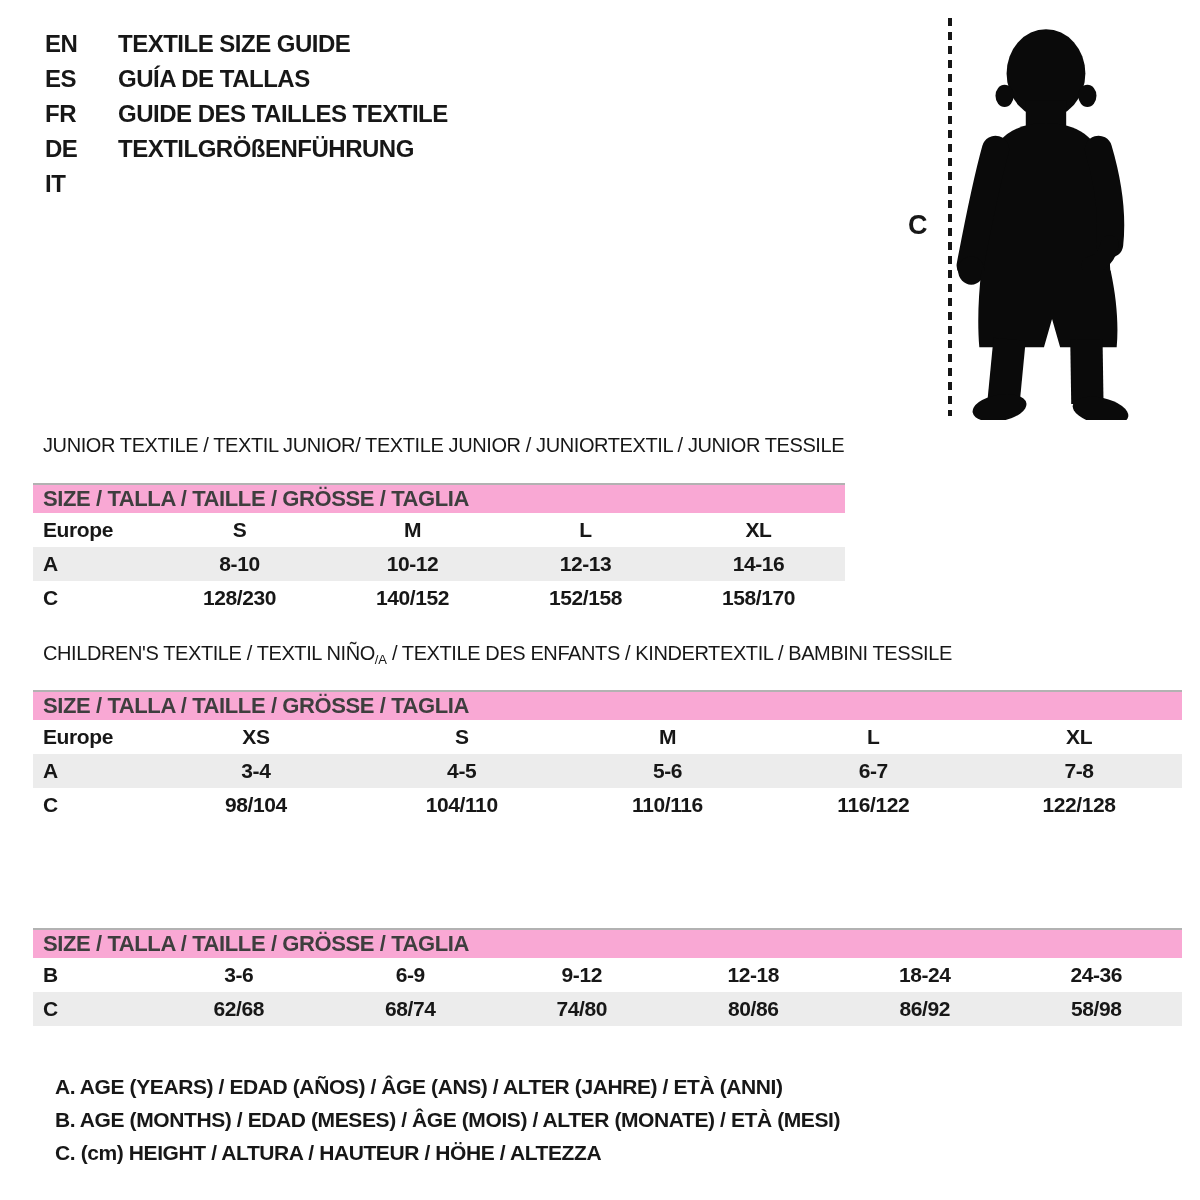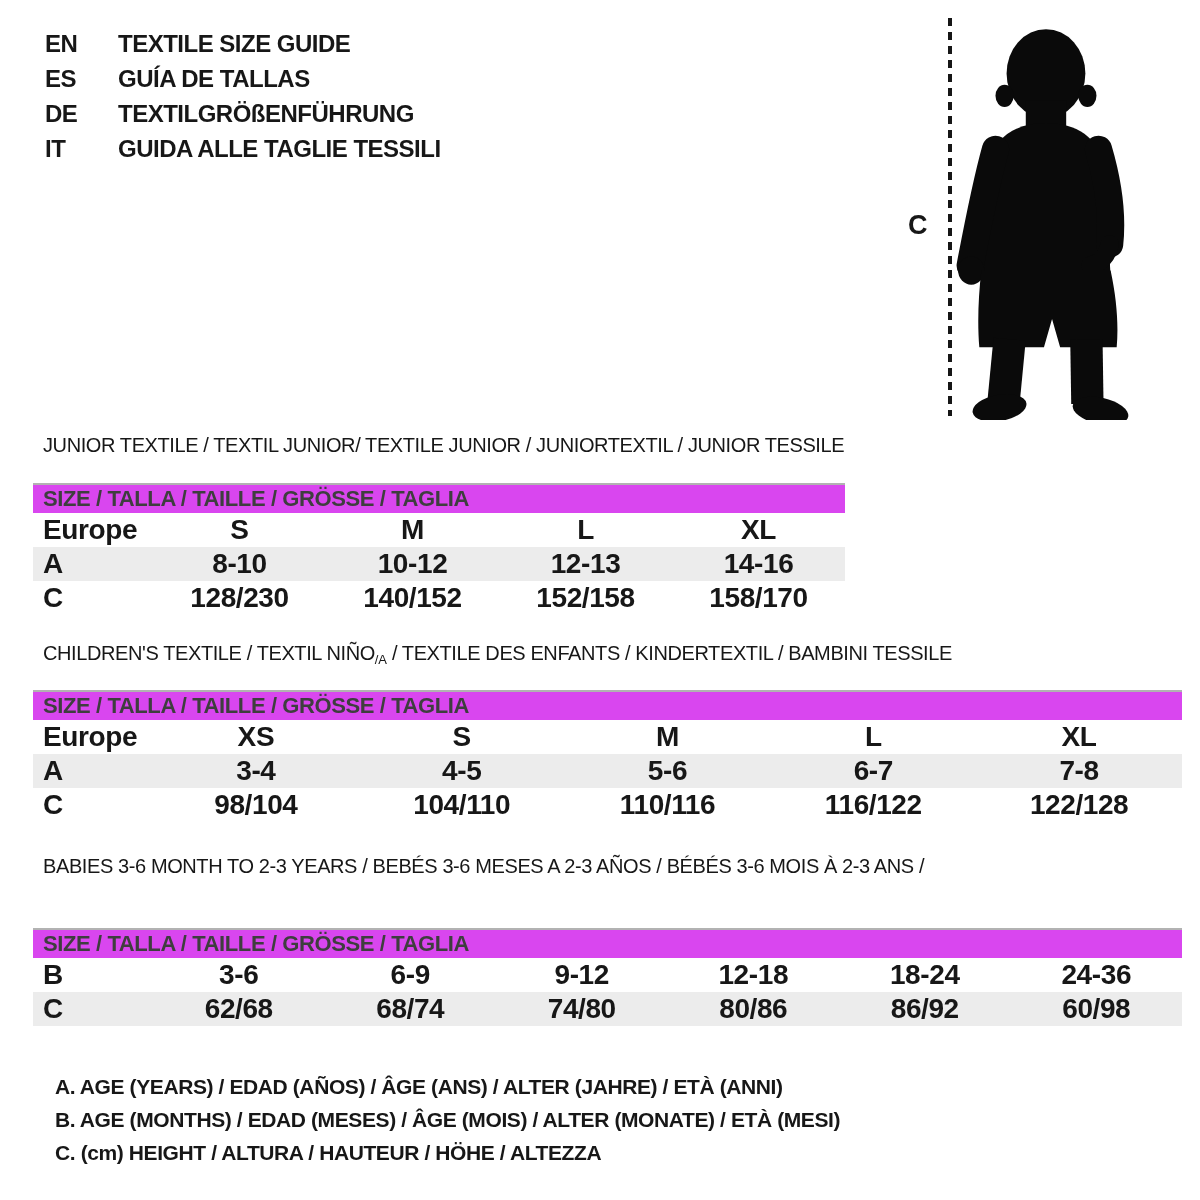--- a/index.html
+++ b/index.html
@@ -59,37 +59,37 @@
     font-size: 13px;
     vertical-align: -4px;
     letter-spacing: -0.2px;
   }
   .title-multiline { line-height: 34px; }
 
   
   .size-table { left: 33px; }
   .size-bar {
     height: 30px;
-    background: #d946ef;
+    background: #f9a8d4;
     border-top: 2px solid #b2b2b2;
     display: flex;
     align-items: center;
     padding-left: 10px;
     box-sizing: border-box;
     font-size: 22px;
     font-weight: 700;
     letter-spacing: -0.4px;
     color: #3e3e3e;
     white-space: nowrap;
   }
   .trow {
     display: flex;
     height: 34px;
     align-items: center;
-    font-size: 28px;
+    font-size: 21px;
     font-weight: 700;
     letter-spacing: -0.4px;
   }
   .trow.shaded { background: #ececec; }
   .tlabel {
     width: 120px;
     padding-left: 10px;
     box-sizing: border-box;
     flex: 0 0 120px;
   }
@@ -116,26 +116,29 @@
 <div class="abs lang-header">
   <div class="lang-row">
     <span class="lang-code">EN</span>
     <span class="lang-label">TEXTILE SIZE GUIDE</span>
   </div>
   <div class="lang-row">
     <span class="lang-code">ES</span>
     <span class="lang-label">GUÍA DE TALLAS</span>
   </div>
   <div class="lang-row">
+    <span class="lang-code">FR</span>
+    <span class="lang-label">GUIDE DES TAILLES TEXTILE</span>
+  </div>
+  <div class="lang-row">
     <span class="lang-code">DE</span>
     <span class="lang-label">TEXTILGRÖßENFÜHRUNG</span>
   </div>
   <div class="lang-row">
     <span class="lang-code">IT</span>
-    <span class="lang-label">GUIDA ALLE TAGLIE TESSILI</span>
   </div>
 </div>
 
 <div class="abs measure-line"></div>
 <div class="abs measure-label">C</div>
 <div class="abs baby-figure">
   <svg width="186" height="404" viewBox="0 0 180 400" xmlns="http://www.w3.org/2000/svg">
     <g fill="#0a0a0a" stroke="none">
       <ellipse cx="88" cy="57" rx="39" ry="44"></ellipse>
       <ellipse cx="47" cy="79" rx="9" ry="11"></ellipse>
@@ -210,42 +213,41 @@
         <div class="tcell">98/104</div>
         <div class="tcell">104/110</div>
         <div class="tcell">110/116</div>
         <div class="tcell">116/122</div>
         <div class="tcell">122/128</div>
       </div>
     </div>
 </div>
 
 <div class="abs section-title title-multiline" style="top:849px">
-  <div>BABIES 3-6 MONTH TO 2-3 YEARS / BEBÉS 3-6 MESES A 2-3 AÑOS / BÉBÉS 3-6 MOIS À 2-3 ANS /</div>
 </div>
 <div class="abs size-table" style="top:928px; width:1149px">
   <div class="size-bar">SIZE / TALLA / TAILLE / GRÖSSE / TAGLIA</div>
   <div>
       <div class="trow">
         <div class="tlabel">B</div>
         <div class="tcell">3-6</div>
         <div class="tcell">6-9</div>
         <div class="tcell">9-12</div>
         <div class="tcell">12-18</div>
         <div class="tcell">18-24</div>
         <div class="tcell">24-36</div>
       </div>
       <div class="trow shaded">
         <div class="tlabel">C</div>
         <div class="tcell">62/68</div>
         <div class="tcell">68/74</div>
         <div class="tcell">74/80</div>
         <div class="tcell">80/86</div>
         <div class="tcell">86/92</div>
-        <div class="tcell">60/98</div>
+        <div class="tcell">58/98</div>
       </div>
     </div>
 </div>
 
 <div class="abs footnotes">
   <div>A. AGE (YEARS) / EDAD (AÑOS) / ÂGE (ANS) / ALTER (JAHRE) / ETÀ (ANNI)</div>
   <div>B. AGE (MONTHS) / EDAD (MESES) / ÂGE (MOIS) / ALTER (MONATE) / ETÀ (MESI)</div>
   <div>C. (cm) HEIGHT / ALTURA / HAUTEUR / HÖHE / ALTEZZA</div>
 </div>
 

